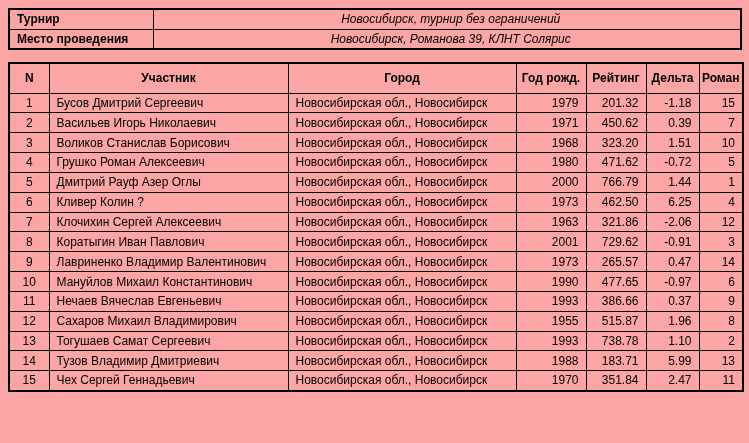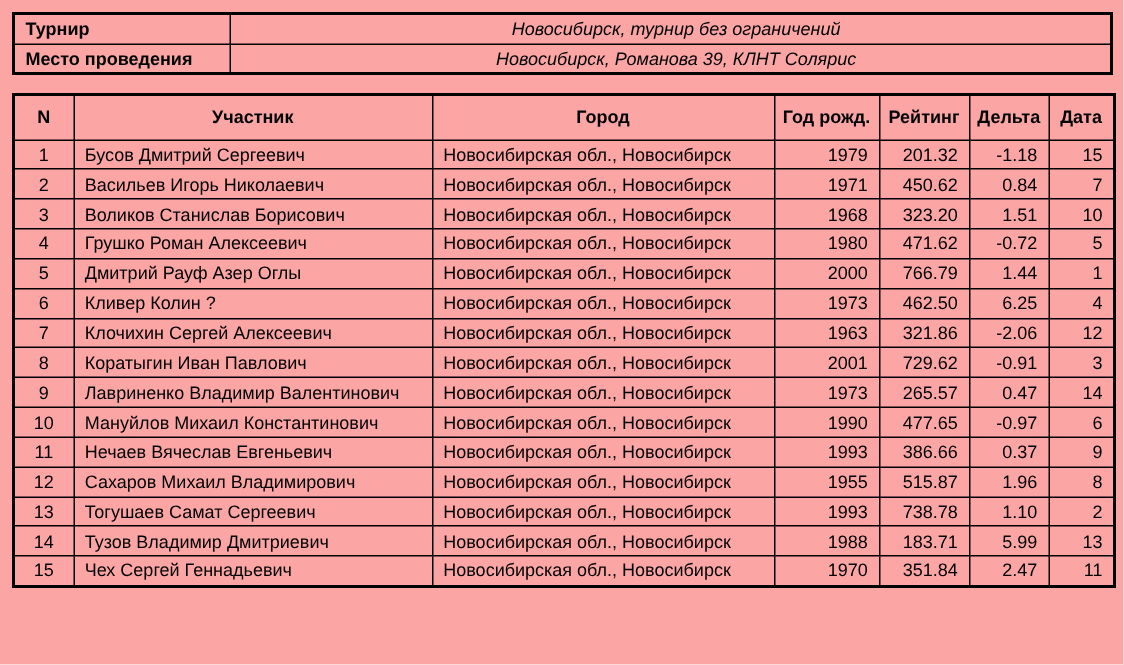--- a/index.html
+++ b/index.html
@@ -99,40 +99,40 @@
       <col class="col-place">
     </colgroup>
     <thead>
       <tr>
           <th>N</th>
           <th>Участник</th>
           <th>Город</th>
           <th>Год рожд.</th>
           <th>Рейтинг</th>
           <th>Дельта</th>
-          <th>Дата</th>
+          <th>Роман</th>
         </tr>
     </thead>
     <tbody>
         <tr>
           <td>1</td>
           <td>Бусов Дмитрий Сергеевич</td>
           <td>Новосибирская обл., Новосибирск</td>
           <td>1979</td>
           <td>201.32</td>
           <td>-1.18</td>
           <td>15</td>
         </tr>
         <tr>
           <td>2</td>
           <td>Васильев Игорь Николаевич</td>
           <td>Новосибирская обл., Новосибирск</td>
           <td>1971</td>
           <td>450.62</td>
-          <td>0.84</td>
+          <td>0.39</td>
           <td>7</td>
         </tr>
         <tr>
           <td>3</td>
           <td>Воликов Станислав Борисович</td>
           <td>Новосибирская обл., Новосибирск</td>
           <td>1968</td>
           <td>323.20</td>
           <td>1.51</td>
           <td>10</td>

